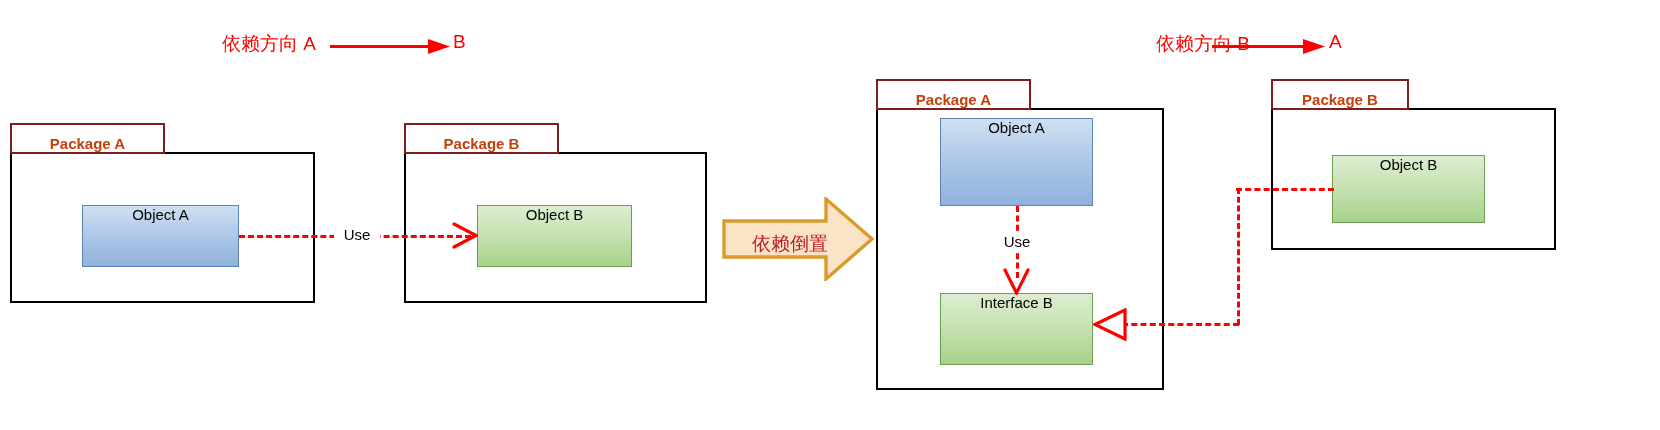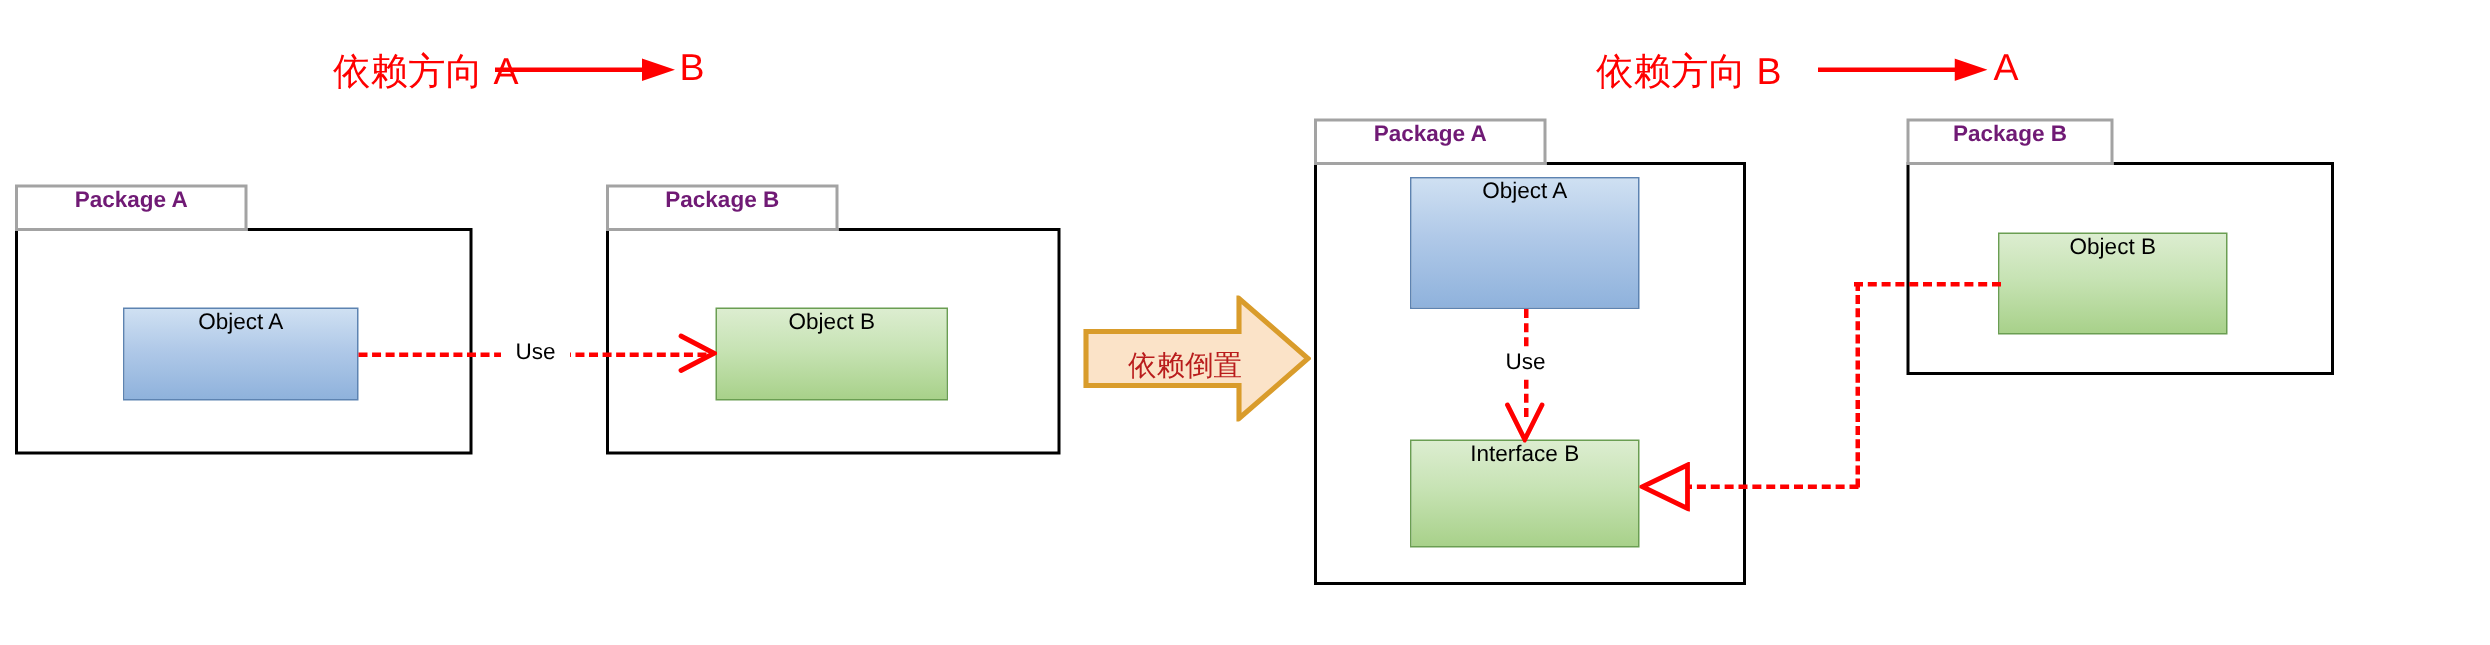--- a/index.html
+++ b/index.html
@@ -14,28 +14,28 @@
     background: #ffffff;
     font-family: "Liberation Sans", sans-serif;
     overflow: hidden;
   }
 
   
   .abs { position: absolute; box-sizing: border-box; }
 
   
   .pkg-tab {
-    border: 2px solid #a3a3a3;
+    border: 2px solid #7f1d1d;
     background: #ffffff;
     display: flex;
-    align-items: flex-start;
+    align-items: flex-end;
     justify-content: center;
     font-weight: bold;
     font-size: 15px;
-    color: #701a75;
+    color: #c2410c;
     z-index: 3;
   }
   .pkg-body {
     border: 2px solid #000000;
     background: #ffffff;
     z-index: 2;
   }
 
   
   .obj-box {
@@ -75,21 +75,21 @@
   .label-red {
     color: #000000;
     font-size: 15px;
     z-index: 8;
     background: #ffffff;
     text-align: center;
     line-height: 1;
   }
   .header-label {
     color: #ff0000;
-    font-size: 25px;
+    font-size: 19px;
     z-index: 8;
     white-space: nowrap;
   }
 
   
   .arrowhead { z-index: 7; }
 
   
   .block-arrow { z-index: 4; }
   .block-arrow-text {
@@ -119,21 +119,21 @@
   <div class="abs solid-h" style="left:330px; top:45px; width:105px;"></div>
   <div class="abs arrowhead" style="left:428px; top:36px; width:22px; height:21px;">
     <svg width="22" height="21" viewBox="0 0 22 21">
       <polygon points="0,3 22,10.5 0,18" fill="#ff0000"></polygon>
     </svg>
   </div>
   <div class="abs header-label" style="left:453px; top:31px;">
     <span>B</span>
   </div>
 
-  <div class="abs header-label" style="left:1064px; top:31px;text-align:center;">
+  <div class="abs header-label" style="left:1156px; top:31px;text-align:center;">
     <span>依赖方向 B</span>
   </div>
   <div class="abs solid-h" style="left:1212px; top:45px; width:98px;"></div>
   <div class="abs arrowhead" style="left:1303px; top:36px; width:22px; height:21px;">
     <svg width="22" height="21" viewBox="0 0 22 21">
       <polygon points="0,3 22,10.5 0,18" fill="#ff0000"></polygon>
     </svg>
   </div>
   <div class="abs header-label" style="left:1329px; top:31px;">
     <span>A</span>

